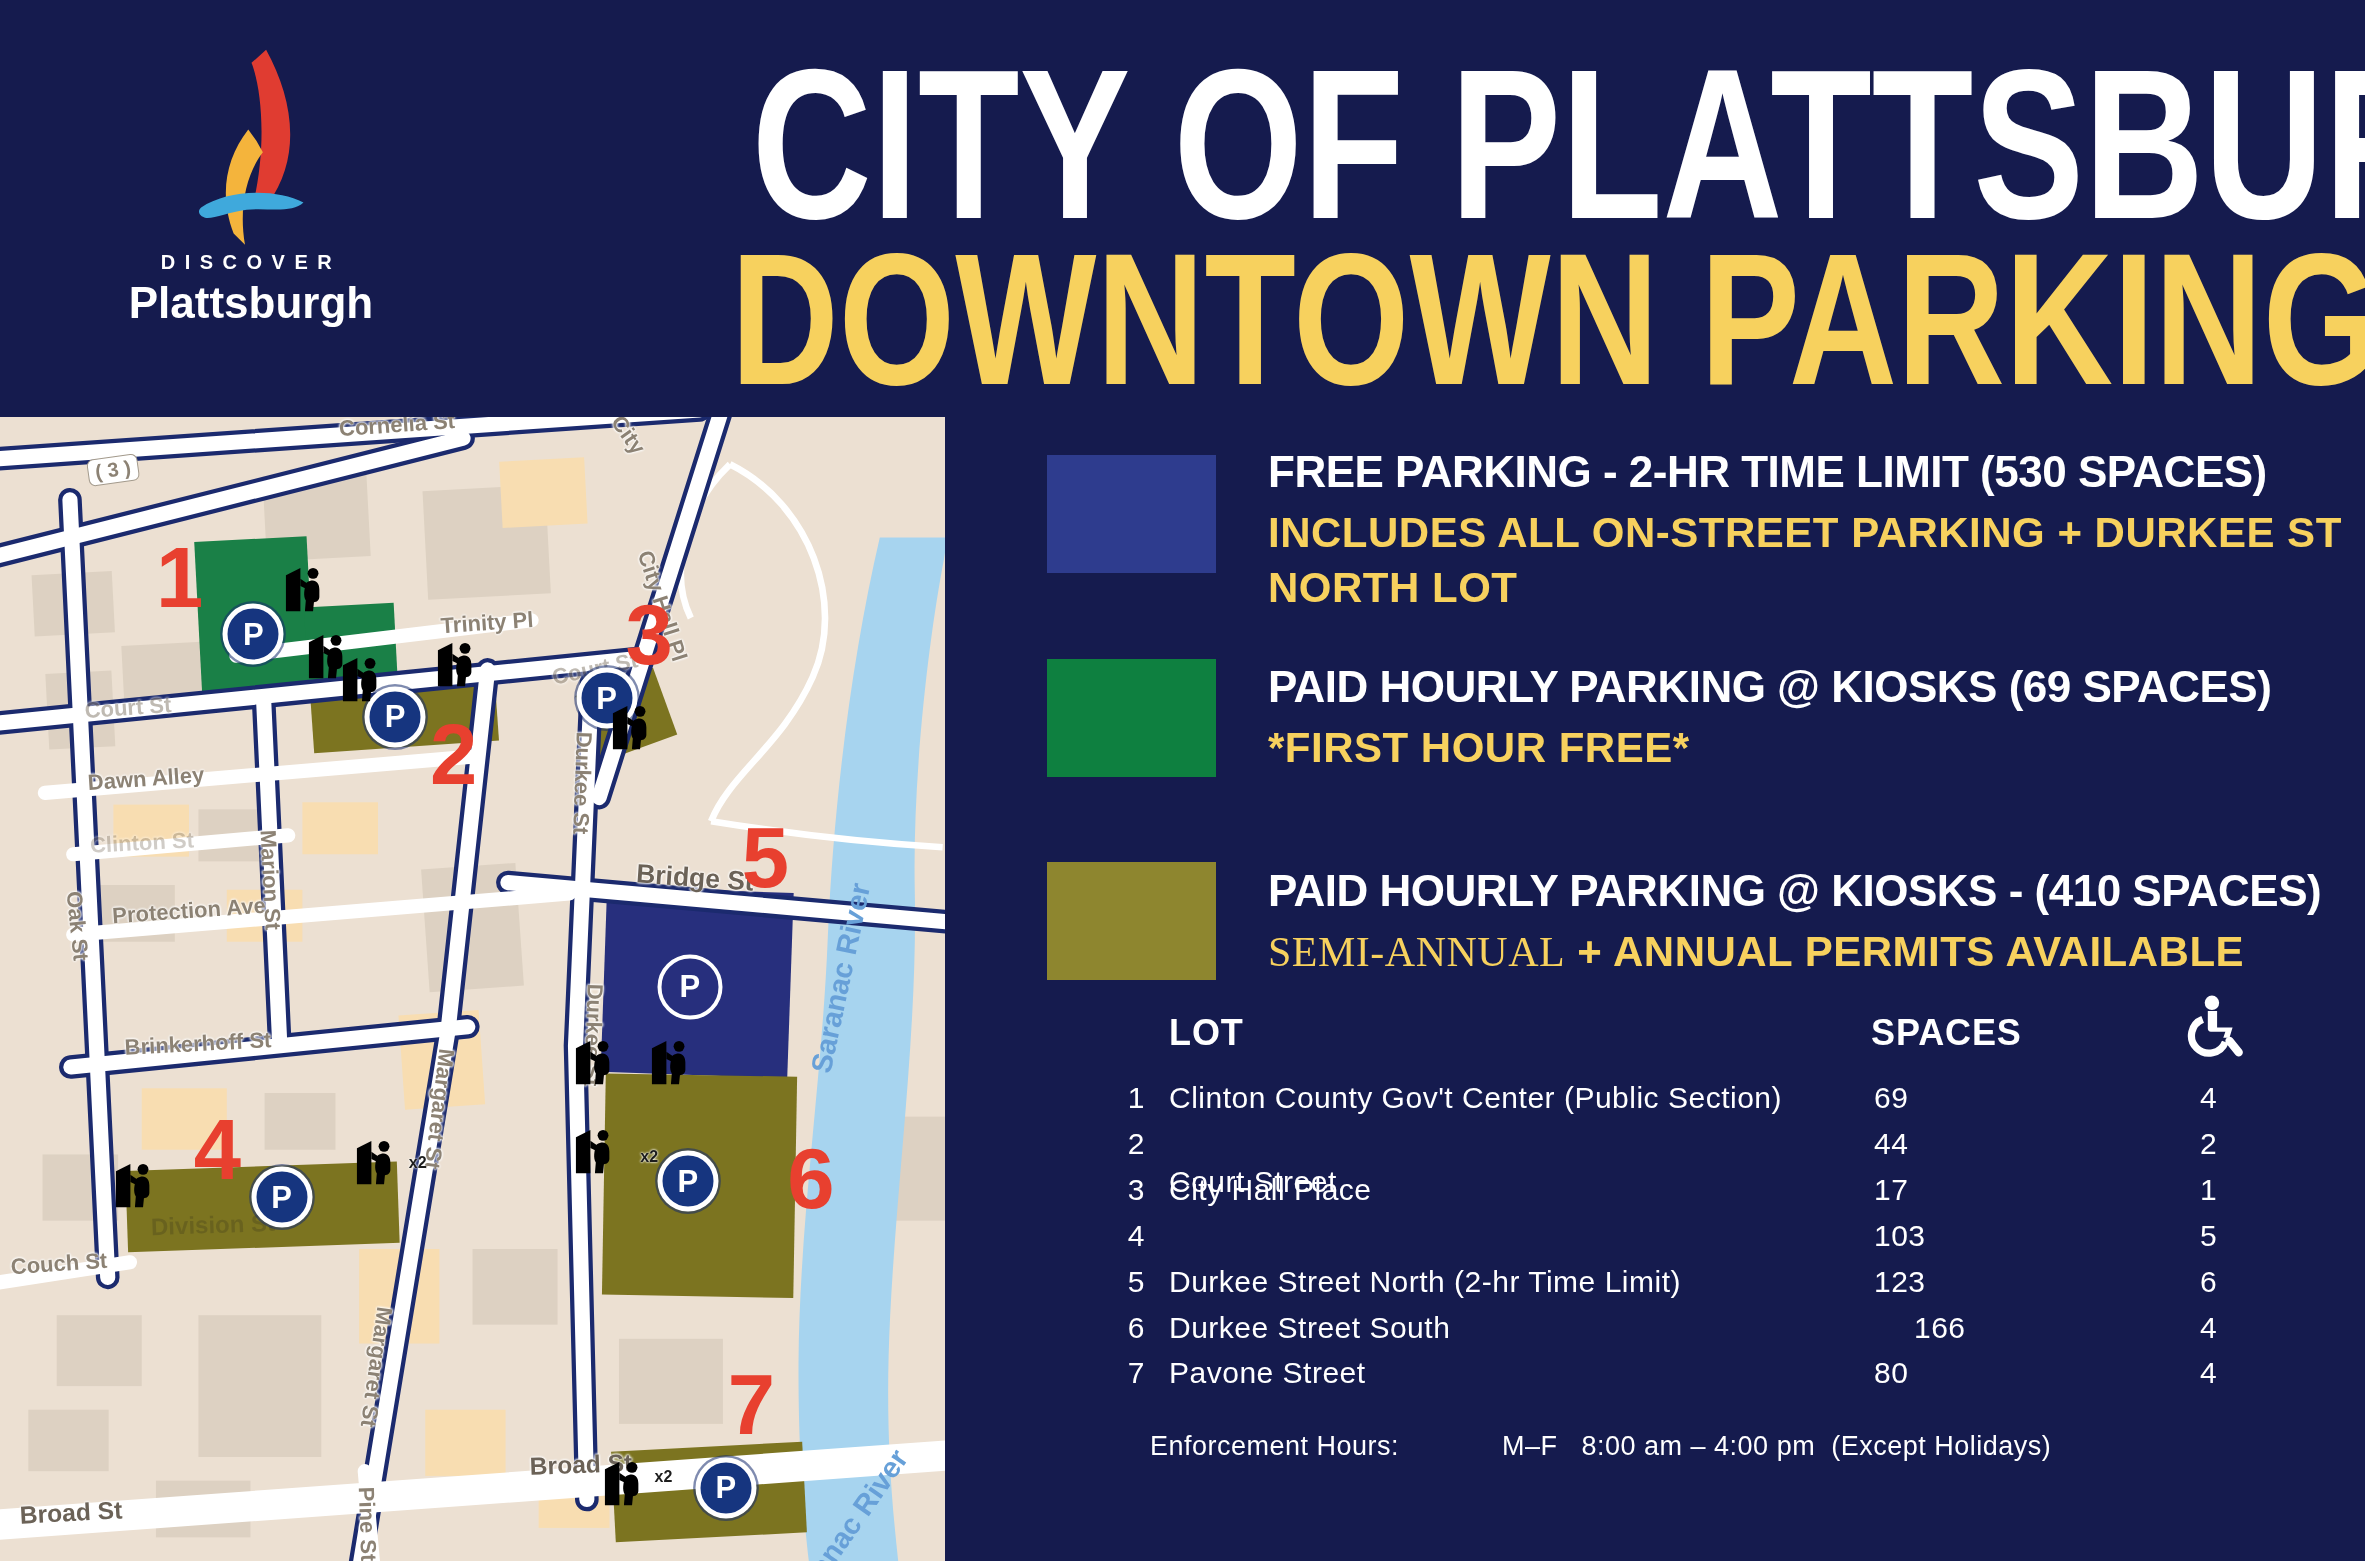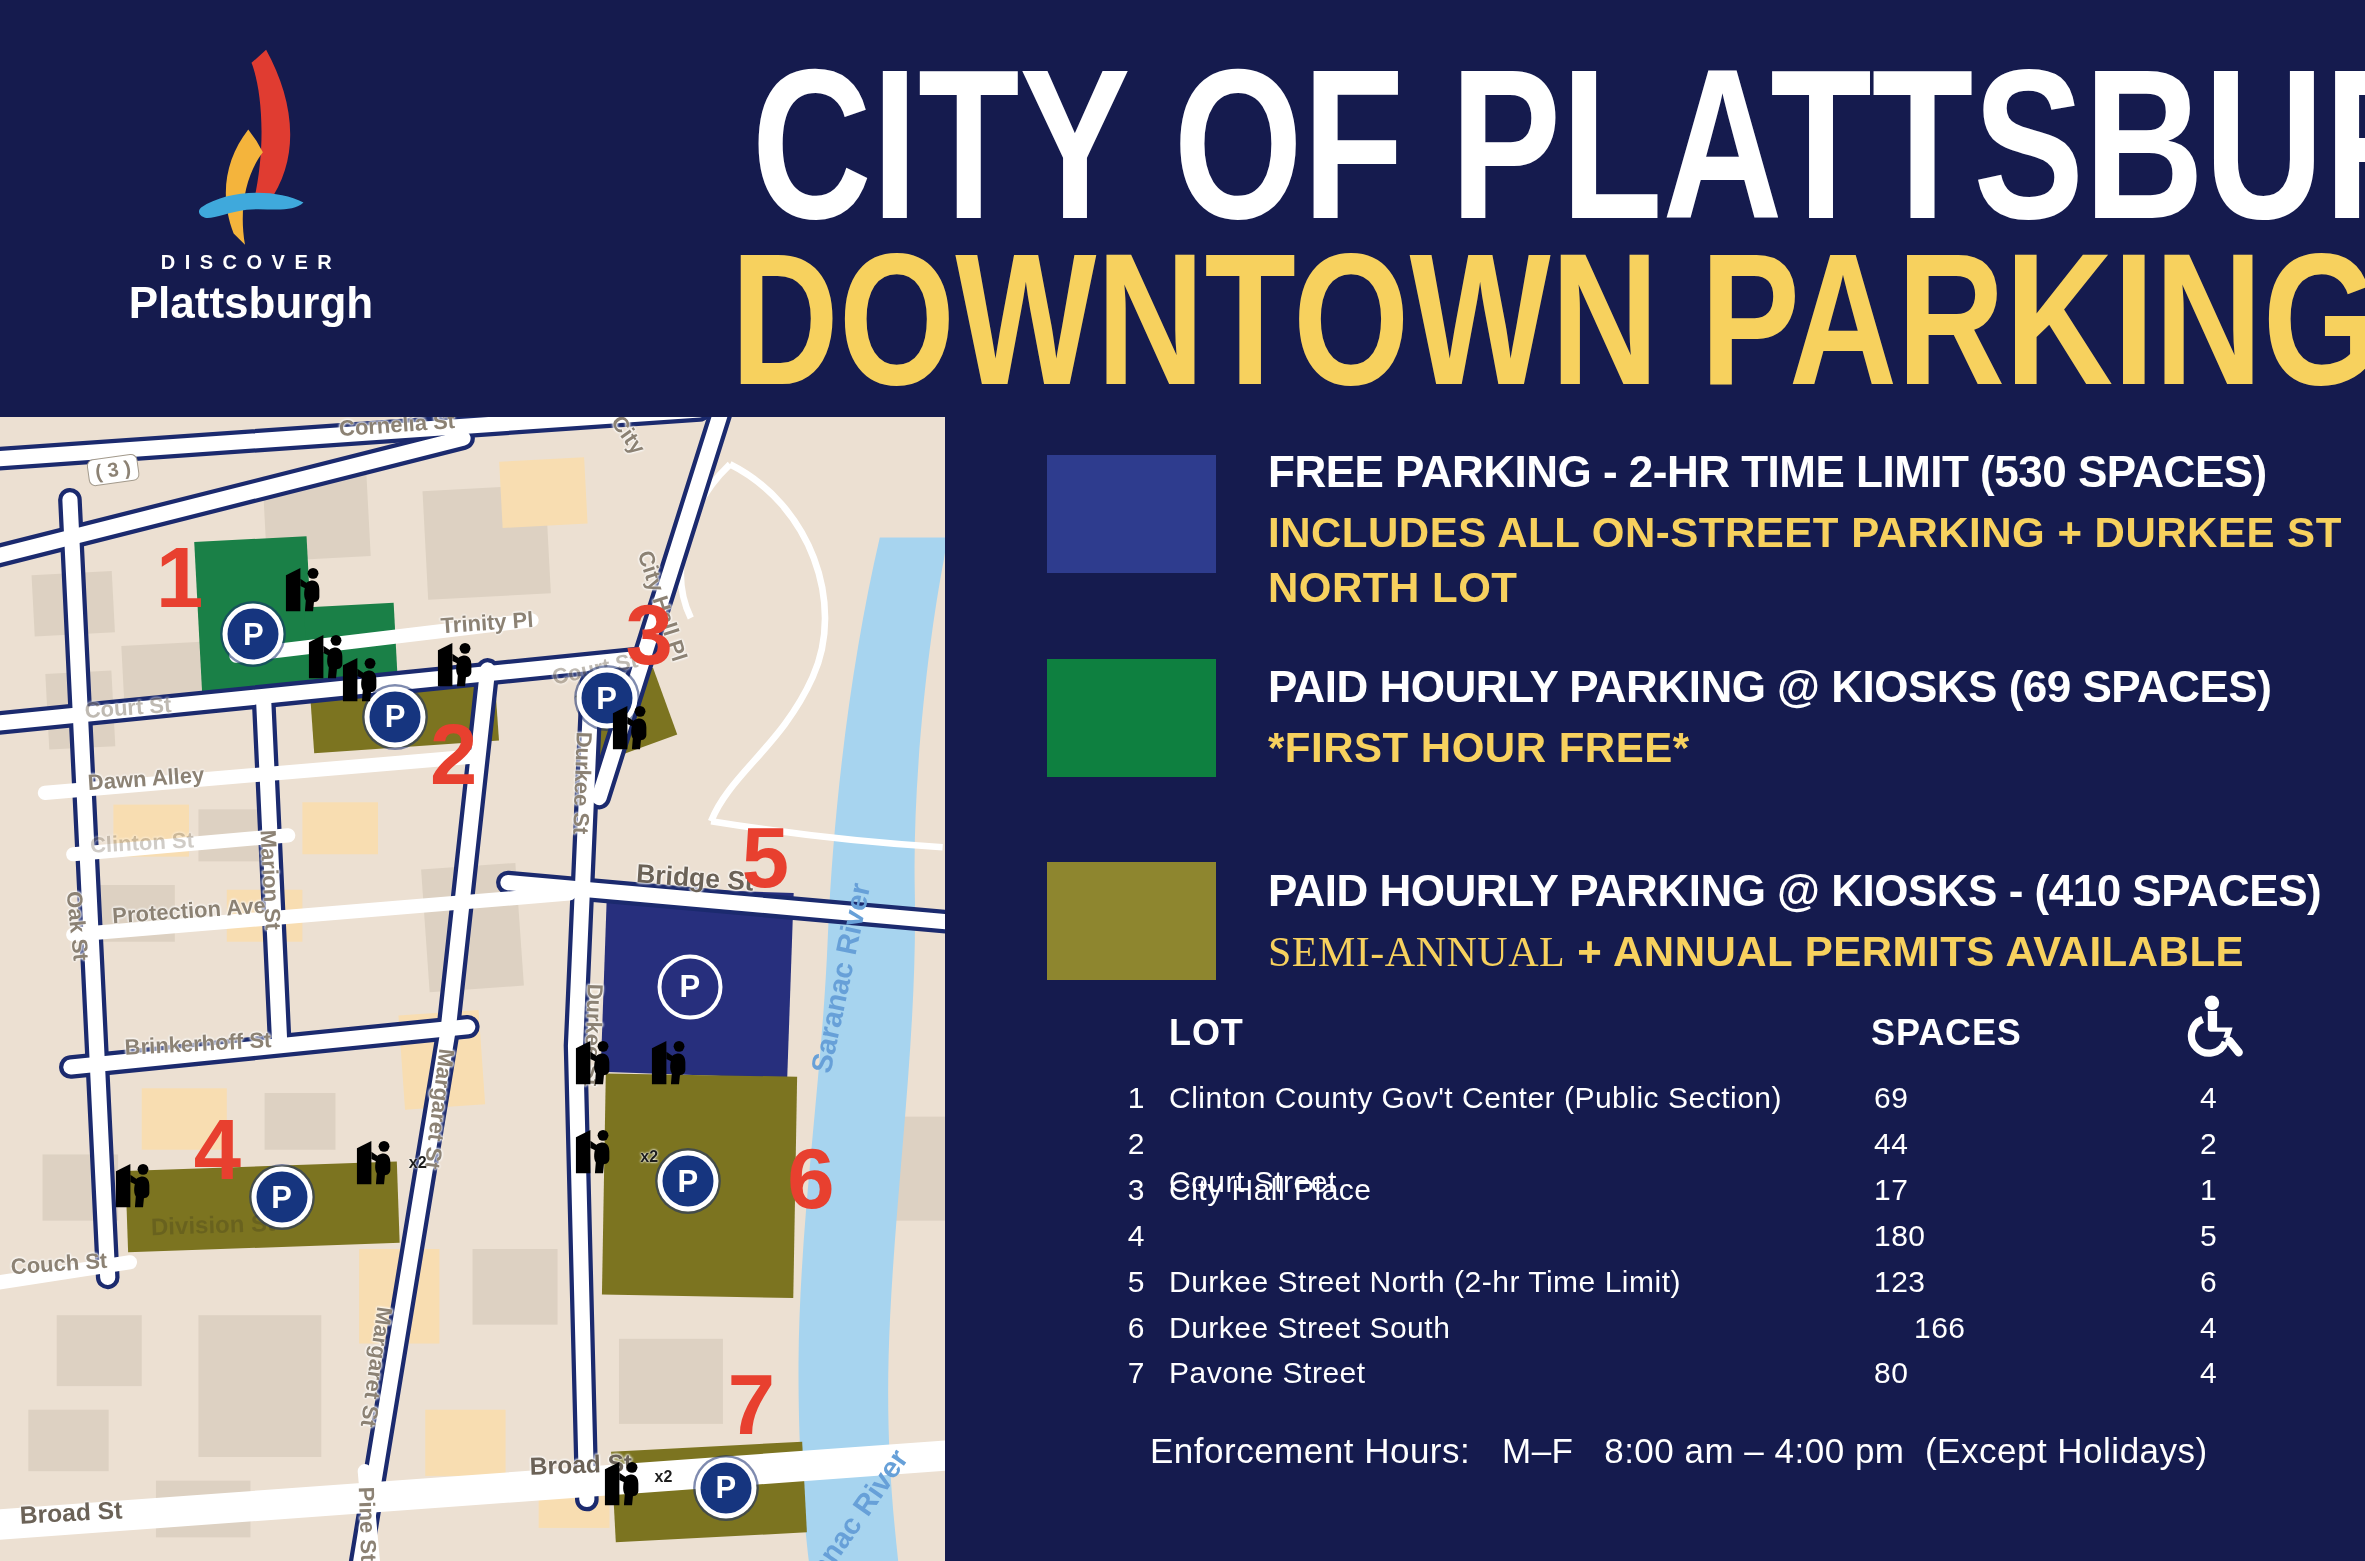--- a/index.html
+++ b/index.html
@@ -28,21 +28,21 @@
   .leg-h{font-size:44px;font-weight:800;letter-spacing:-0.5px;color:#fff;line-height:1.18;}
   .leg-s{font-size:42px;font-weight:bold;letter-spacing:0.5px;color:#f7d15e;line-height:1.3;margin-top:8.5px;}
   .leg-serif{font-family:"Liberation Serif",serif;font-weight:normal;}
 
   
   .th{font-size:36px;font-weight:800;letter-spacing:0.9px;color:#fff;}
   .td{font-size:30px;color:#fff;letter-spacing:0.5px;}
   .num-cell{width:38px;text-align:right;}
 
   
-  .enf{font-size:35px;color:#fff;letter-spacing:0.5px;}
+  .enf{font-size:27px;color:#fff;letter-spacing:0.5px;}
 
   
   #map{left:0;top:417px;width:945px;height:1144px;background:#ece0d2;overflow:hidden;}
   #map svg.base{position:absolute;left:0;top:0;width:100%;height:100%;}
   .slabel{position:absolute;font-size:22px;color:#8c8274;white-space:nowrap;font-weight:bold;
           text-shadow:0 0 2.8px #fff,0 0 2.8px #fff,0 0 2.8px #fff;
           transform:translate(-50%,-50%) rotate(var(--r,0deg));}
   .slabel.faded{opacity:.55;}
   .slabel.dark{color:#6b6257;font-size:26.5px;}
   .slabel.faint-olive{color:#4e491d;opacity:.4;font-size:24px;text-shadow:none;}
@@ -125,21 +125,21 @@
   <div class="abs td" style="left:1169px;top:1127px;margin-top:38px;">Court Street</div>
   <div class="abs td" style="left:1874px;top:1127px;">44</div>
   <div class="abs td" style="left:2200px;top:1127px;">2</div>
 
   <div class="abs td num-cell" style="left:1107px;top:1173px;">3</div>
   <div class="abs td" style="left:1169px;top:1173px;">City Hall Place</div>
   <div class="abs td" style="left:1874px;top:1173px;">17</div>
   <div class="abs td" style="left:2200px;top:1173px;">1</div>
 
   <div class="abs td num-cell" style="left:1107px;top:1219px;">4</div>
-  <div class="abs td" style="left:1874px;top:1219px;">180</div>
+  <div class="abs td" style="left:1874px;top:1219px;">103</div>
   <div class="abs td" style="left:2200px;top:1219px;">5</div>
 
   <div class="abs td num-cell" style="left:1107px;top:1265px;">5</div>
   <div class="abs td" style="left:1169px;top:1265px;">Durkee Street North (2-hr Time Limit)</div>
   <div class="abs td" style="left:1874px;top:1265px;">123</div>
   <div class="abs td" style="left:2200px;top:1265px;">6</div>
 
   <div class="abs td num-cell" style="left:1107px;top:1311px;">6</div>
   <div class="abs td" style="left:1169px;top:1311px;">Durkee Street South</div>
   <div class="abs td" style="left:1874px;top:1311px;margin-left:40px;">166</div>

